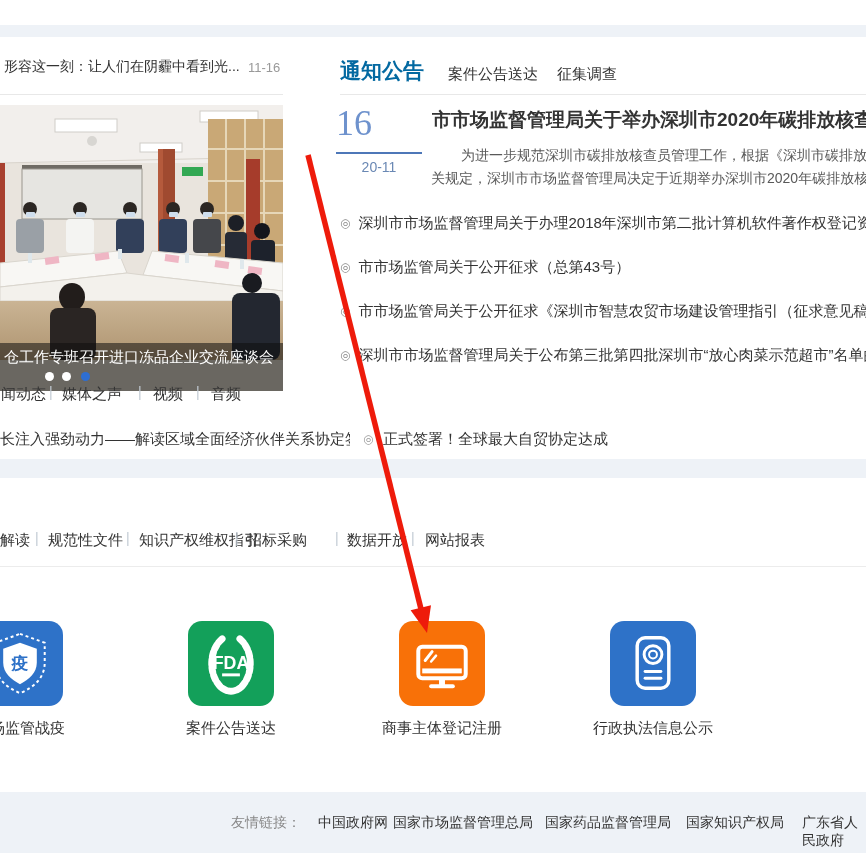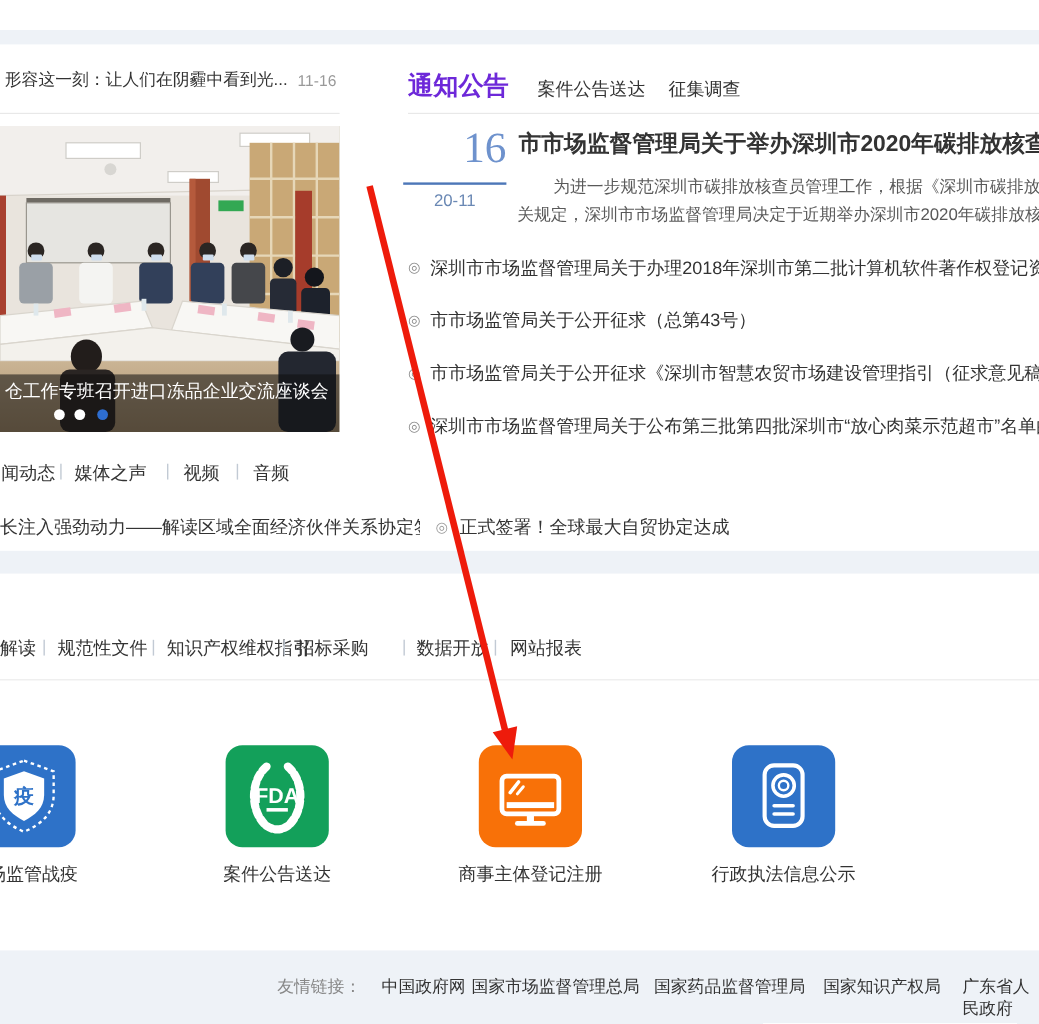--- a/index.html
+++ b/index.html
@@ -9,30 +9,30 @@
   }
   .nowrap{white-space:nowrap;overflow:hidden;}
   .band{position:absolute;left:0;width:866px;background:#eef2f7;}
   .divider{position:absolute;height:1px;background:#e8e8e8;}
 
   
   .news-item{position:absolute;left:4px;top:58px;width:290px;font-size:14px;color:#333;}
   .news-date{position:absolute;left:248px;top:60px;font-size:13px;color:#999;}
 
   
-  .carousel{position:absolute;left:0;top:105px;width:283px;height:255px;overflow:hidden;background:#d9d2c6;}
+  .carousel{position:absolute;left:0;top:105px;width:283px;height:286px;overflow:hidden;background:#d9d2c6;}
   .caption-band{position:absolute;left:0;bottom:0;width:283px;height:48px;background:rgba(15,15,15,.55);}
   .caption-text{position:absolute;left:4px;top:5px;font-size:15px;color:#fff;white-space:nowrap;overflow:hidden;width:276px;}
   .dot{position:absolute;top:29px;width:9px;height:9px;border-radius:50%;background:#fff;}
   .dot.active{background:#2e6ed1;}
 
   
-  .notice-title{position:absolute;left:340px;top:57px;font-size:21px;font-weight:bold;color:#6d28d9;}
+  .notice-title{position:absolute;left:340px;top:57px;font-size:21px;font-weight:bold;color:#0369a1;}
   .notice-tab{position:absolute;top:65px;font-size:15px;color:#333;}
-  .feat-day{position:absolute;left:336px;top:102px;width:86px;text-align:right;
+  .feat-day{position:absolute;left:336px;top:102px;width:86px;text-align:left;
             font-family:"Liberation Serif","DejaVu Serif",serif;font-size:36px;color:#6e92cd;}
   .feat-rule{position:absolute;left:336px;top:152px;width:86px;height:2px;background:#4d77b8;}
   .feat-month{position:absolute;left:336px;top:159px;width:86px;text-align:center;font-size:14px;color:#6a88b4;}
   .feat-title{position:absolute;left:432px;top:107px;width:434px;font-size:19px;font-weight:bold;color:#252525;}
   .feat-body{position:absolute;left:431px;width:435px;font-size:14px;color:#595959;}
   .n-item{position:absolute;left:340px;width:526px;font-size:15px;color:#333;}
   .n-bullet{color:#8a8a8a;font-size:12px;margin-right:8px;vertical-align:1px;}
 
   
   .mtab{position:absolute;top:385px;font-size:15px;color:#333;}

